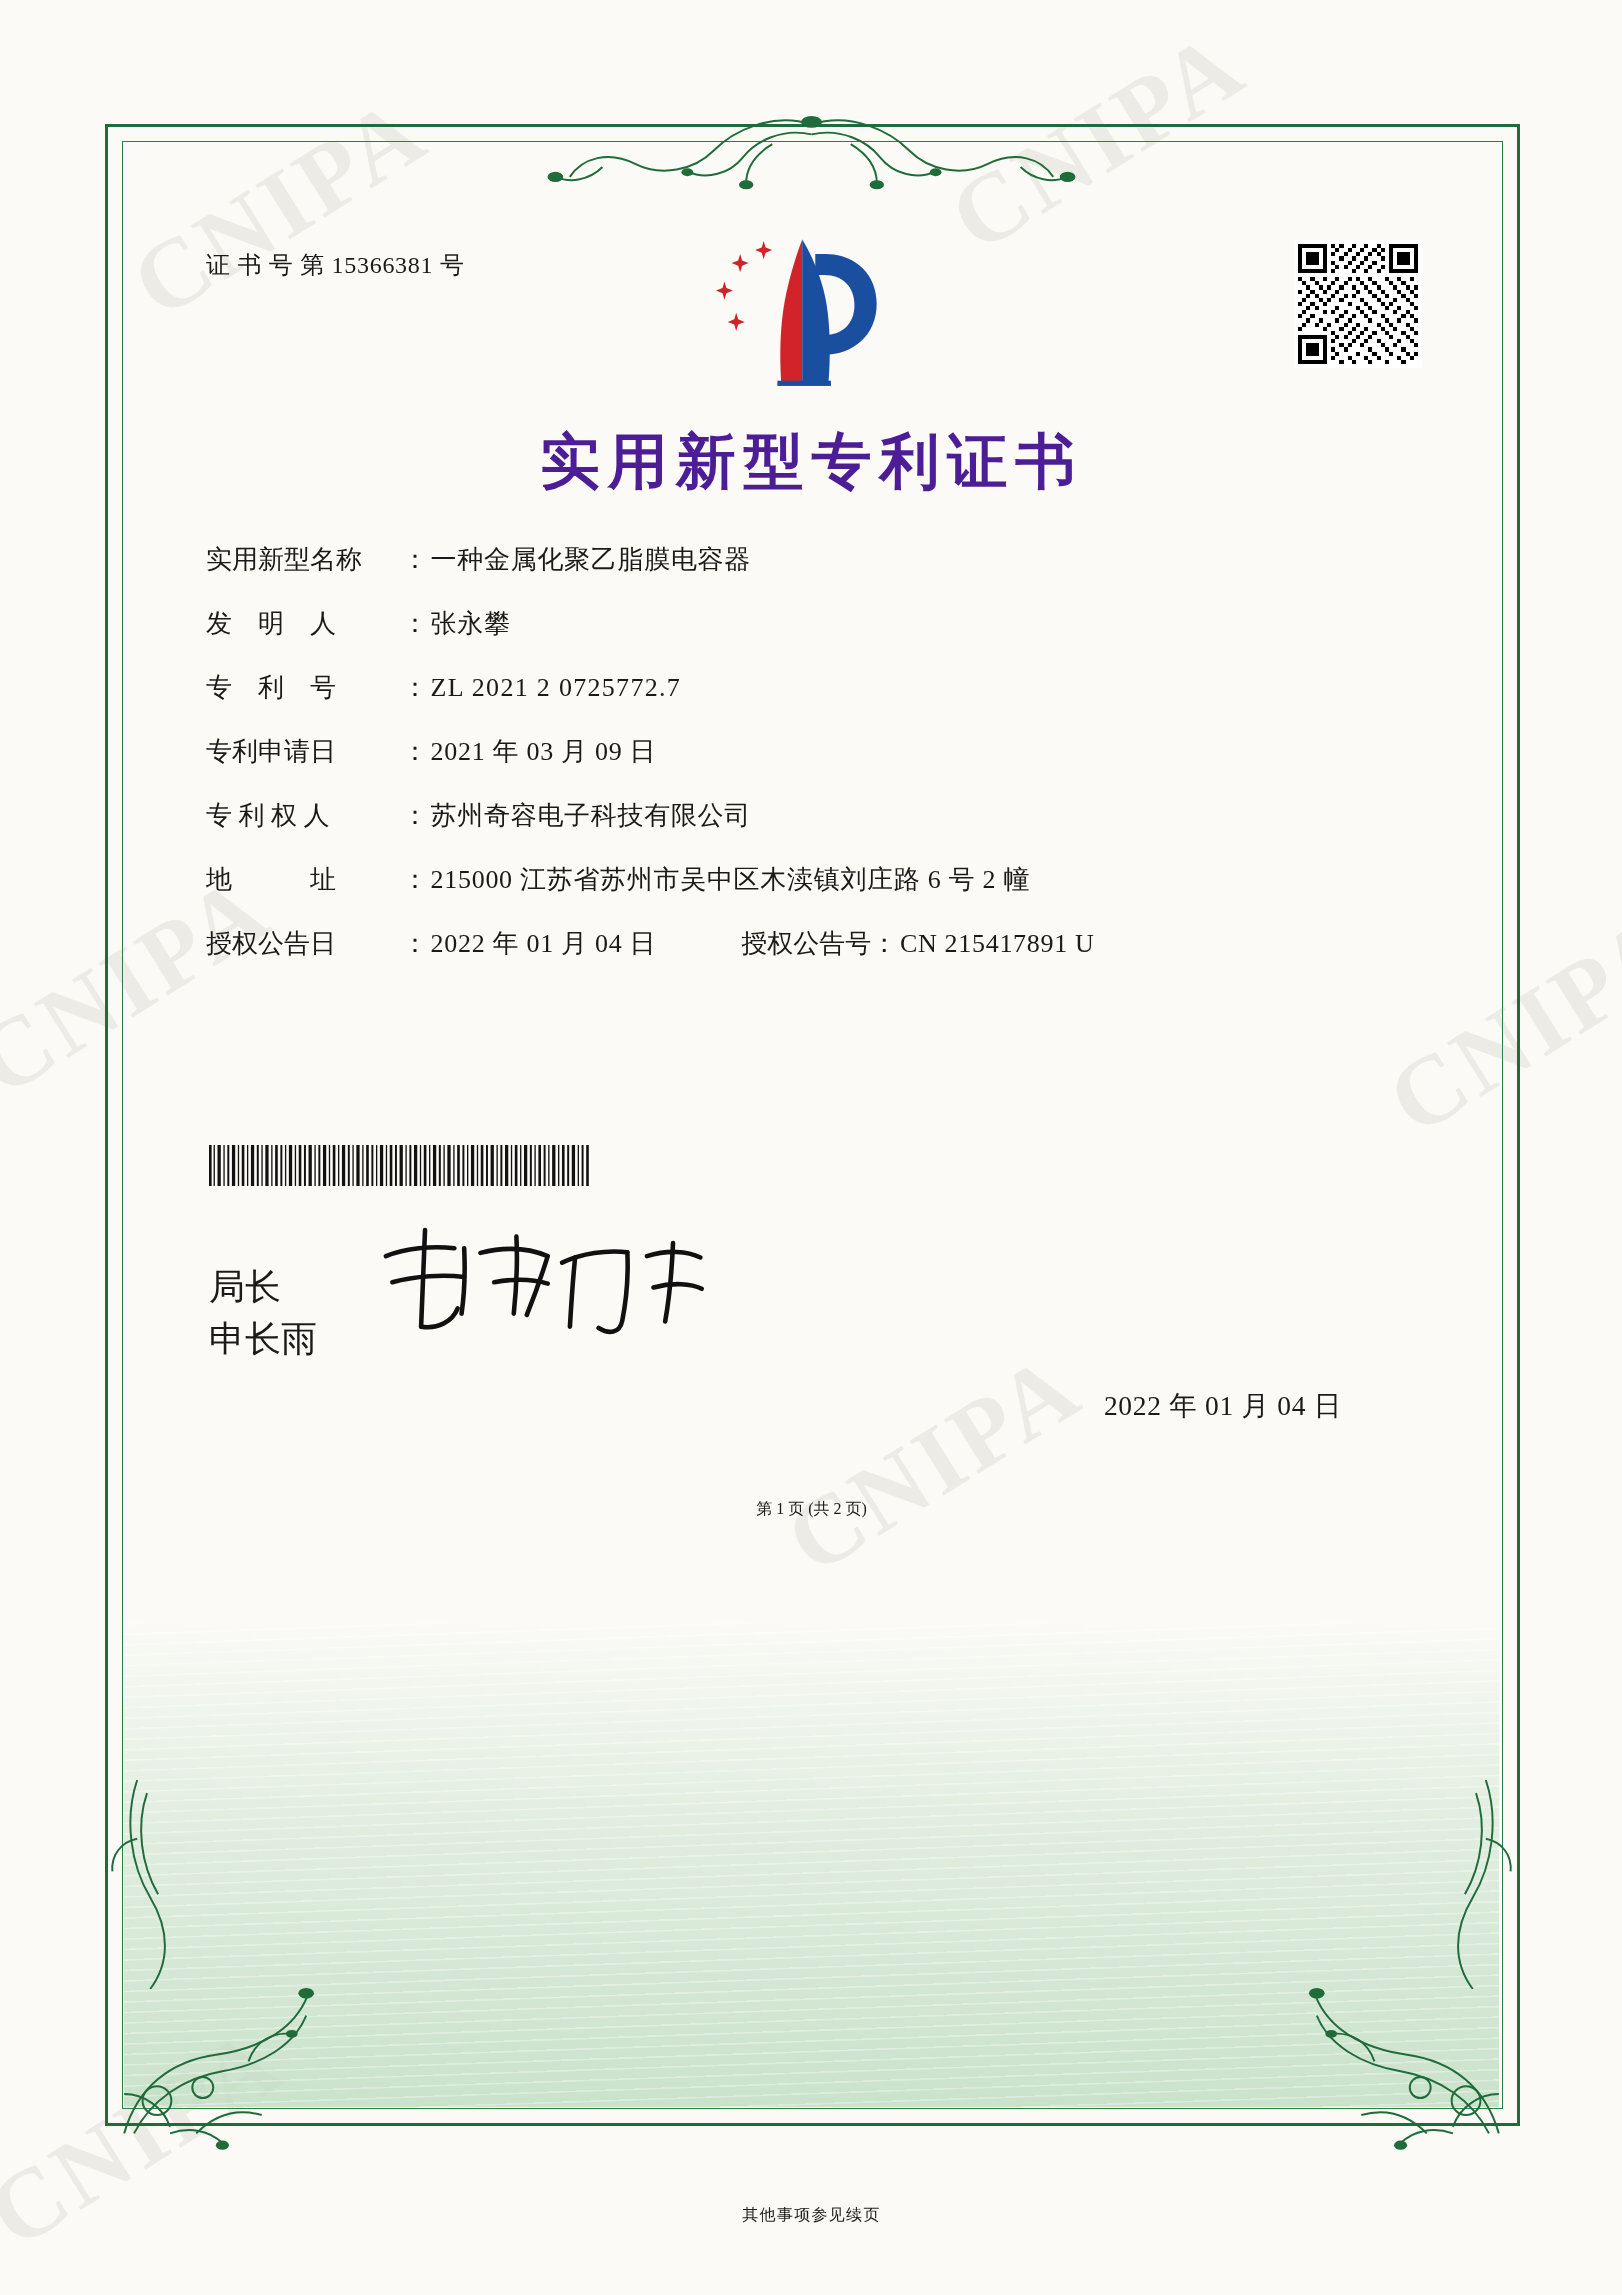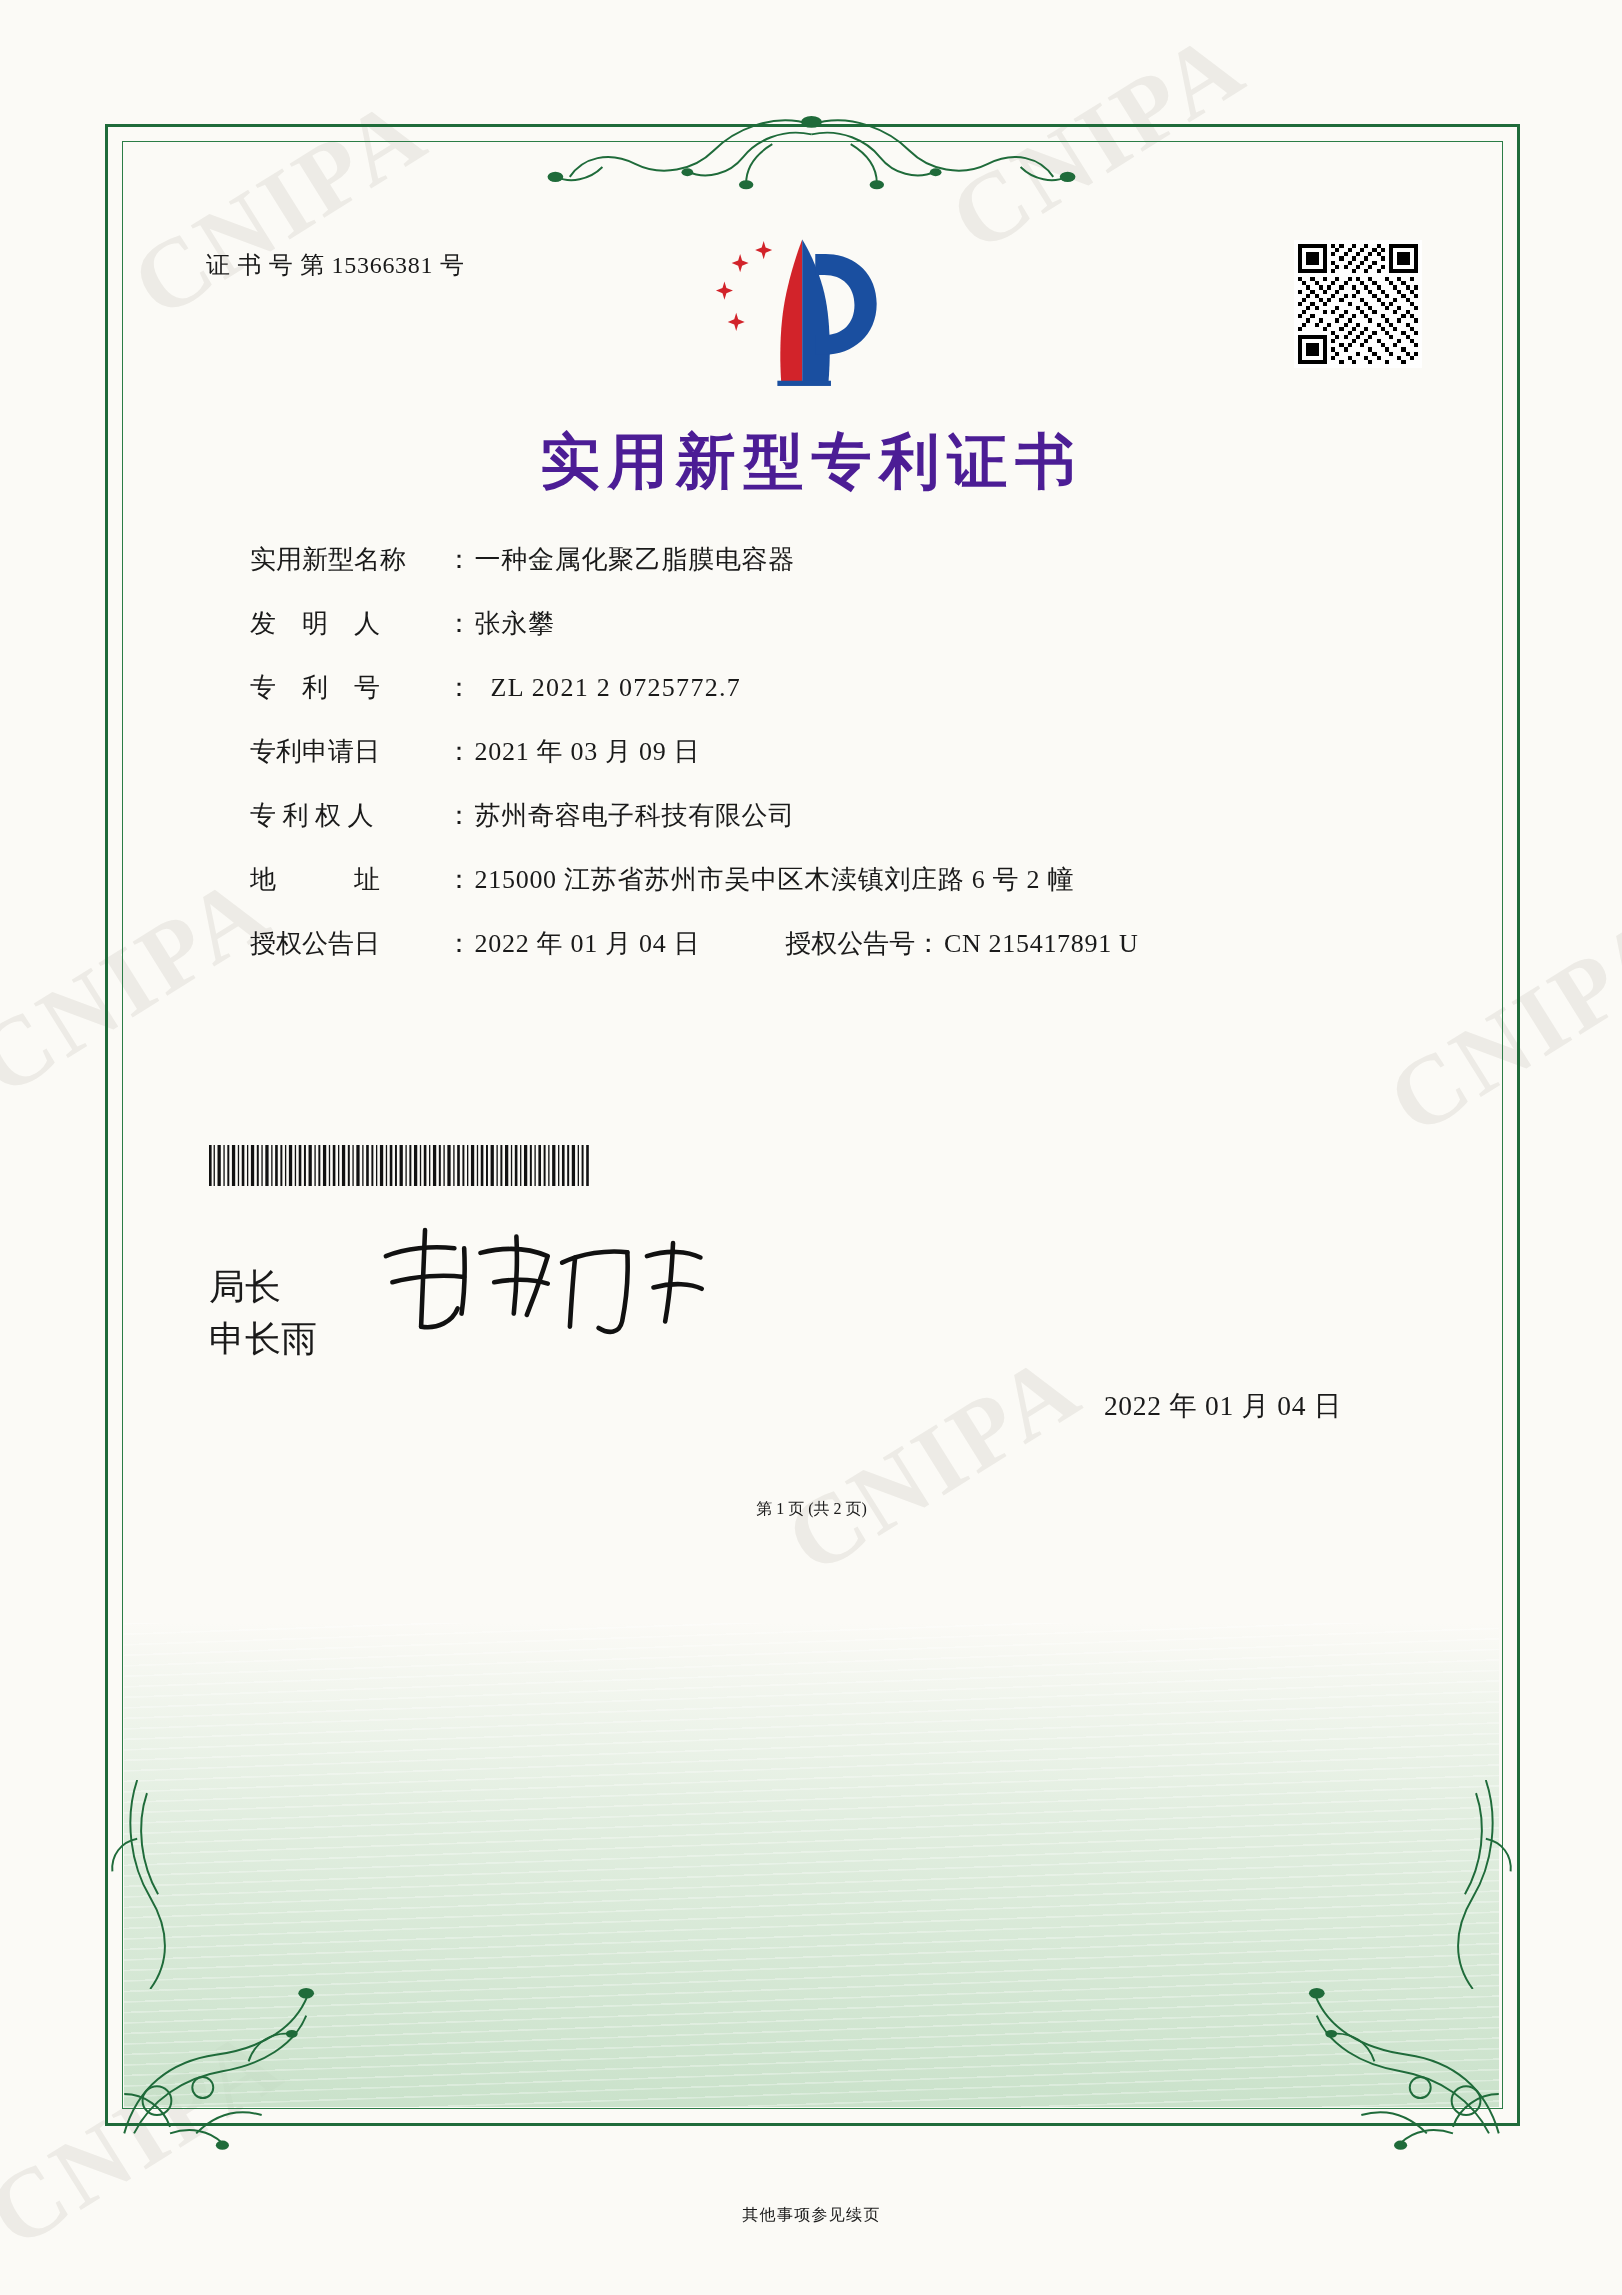--- a/index.html
+++ b/index.html
@@ -168,25 +168,24 @@
   .field-row {
     display: flex;
     align-items: baseline;
     margin-bottom: 38px;
     white-space: nowrap;
   }
   .field-label {
     display: inline-block;
     width: 196px;
     letter-spacing: 0;
-    margin-left: 44px;
   }
   .field-colon { margin: 0 2.6px 0 0; }
   .field-value { letter-spacing: 0.7px; }
-  .field-value.mono-ish { letter-spacing: 1.3px; margin-left: 16px; }
+  .field-value.mono-ish { letter-spacing: 1.3px; }
   .grant-gap { display: inline-block; width: 85px; }
 
   .paragraphs {
     position: absolute;
     left: 82px;
     top: 785px;
     width: 1171px;
     font-size: 25.5px;
     line-height: 1.62;
     text-align: justify;

